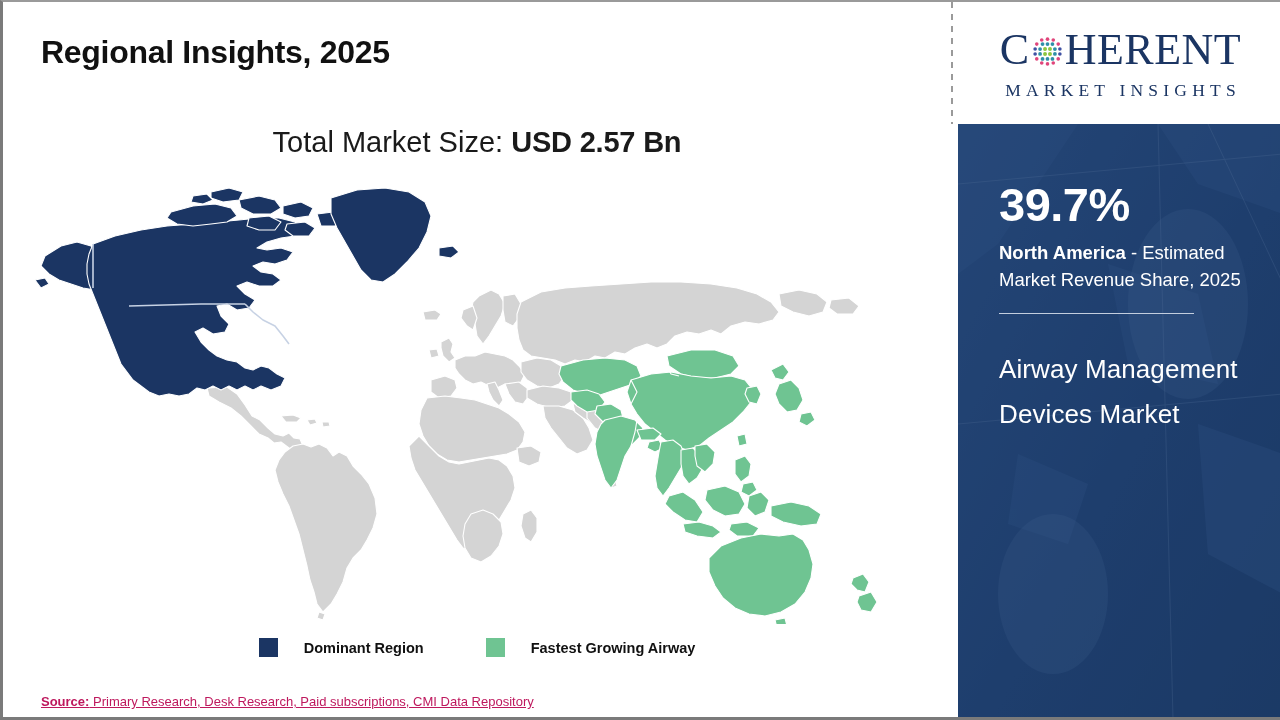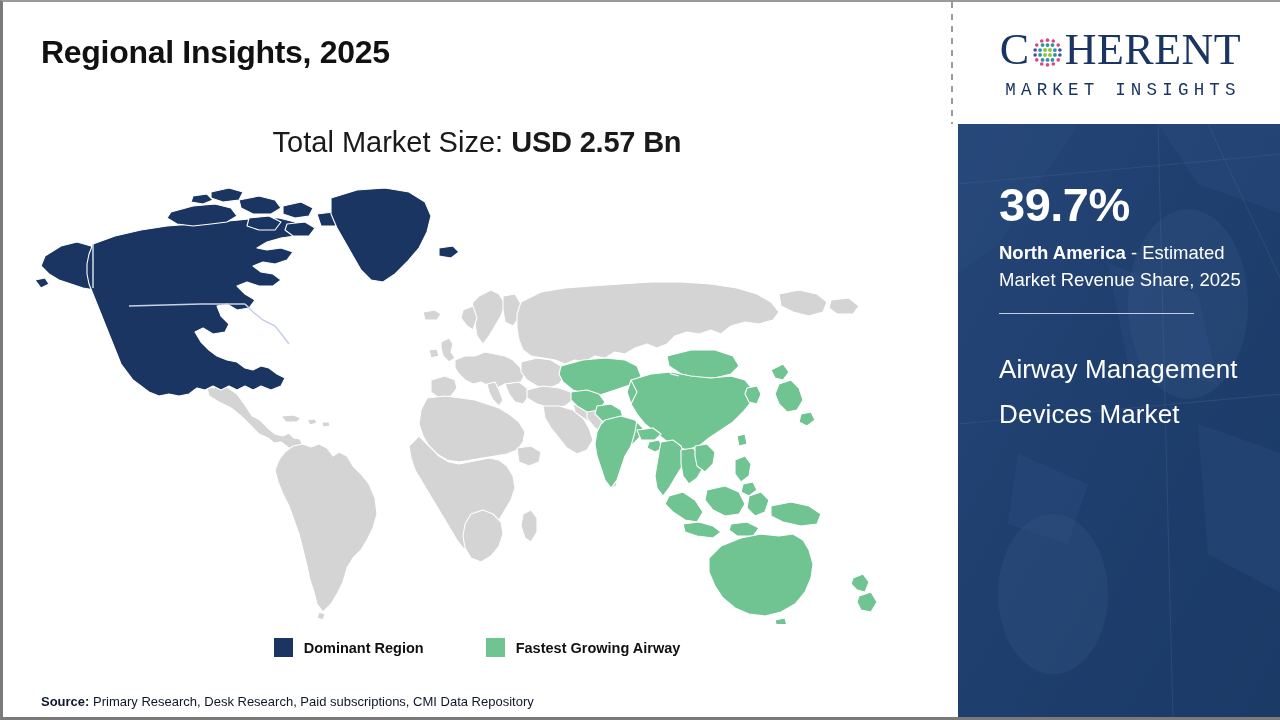--- a/index.html
+++ b/index.html
@@ -67,40 +67,41 @@
     left: 0; top: 636px;
     width: 948px;
     display: flex;
     justify-content: center;
     align-items: center;
     gap: 62px;
   }
   .legend-item {
     display: flex;
     align-items: center;
-    gap: 11px;
+    gap: 26px;
   }
   .legend-swatch {
     width: 19px; height: 19px;
     display: block;
   }
   .legend-label {
     font-size: 14.5px;
     font-weight: bold;
     color: #111111;
     white-space: nowrap;
   }
 
   
   #source-line {
     position: absolute;
     left: 38px; top: 692px;
     font-size: 13px;
-    color: #0f172a;
+    color: #be185d;
     white-space: nowrap;
+    text-decoration: underline;
   }
   #source-prefix { font-weight: bold; }
   #source-text { font-weight: 400; }
 
   
   #vertical-divider {
     position: absolute;
     left: 948px; top: 0;
     width: 2px; height: 122px;
     background-image: linear-gradient(to bottom, #9a9a9a 0 6px, rgba(0,0,0,0) 6px 12px);
@@ -131,21 +132,21 @@
     letter-spacing: 0.5px;
     line-height: 1;
   }
   #logo-sphere {
     width: 33px; height: 33px;
     margin: 0 1px;
     position: relative;
     top: 2px;
   }
   #logo-sub {
-    font-family: Liberation Mono, monospace;
+    font-family: Liberation Serif, serif;
     font-size: 17.5px;
     color: #1b3563;
     letter-spacing: 5.2px;
     margin-top: 6px;
     padding-left: 5px;
   }
 
   
   #right-panel {
     position: absolute;

